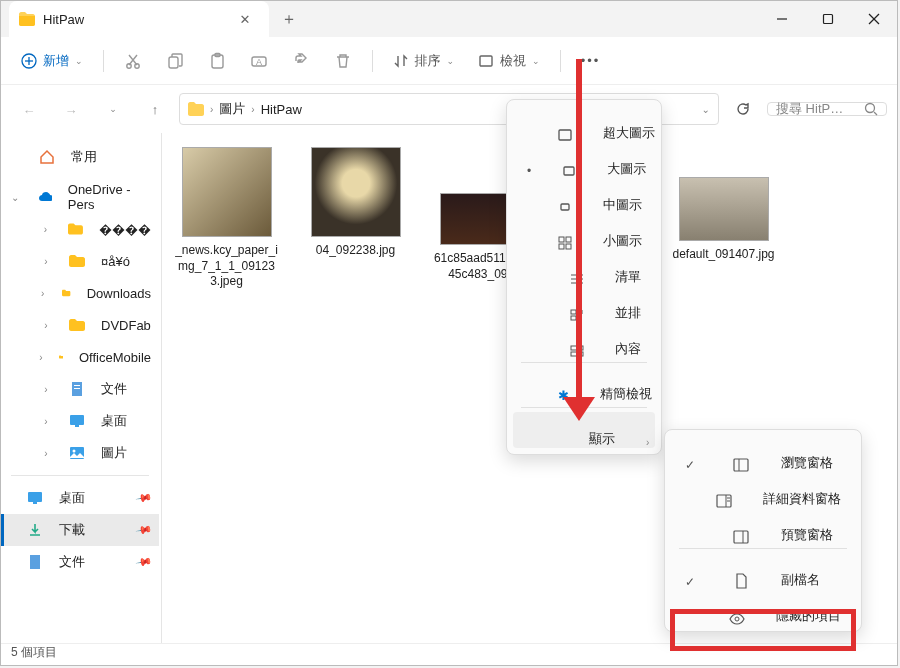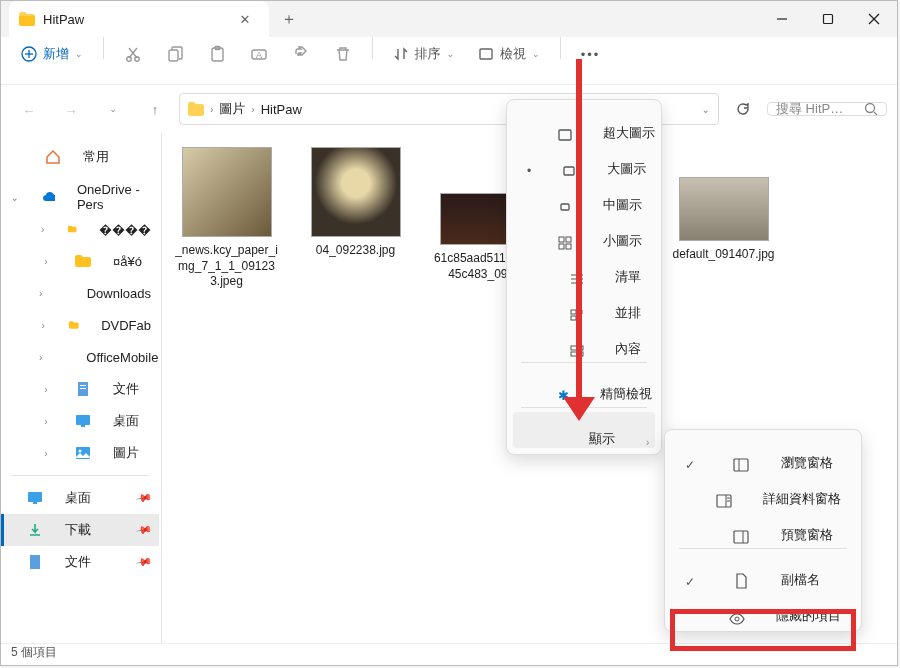--- a/index.html
+++ b/index.html
@@ -6,37 +6,37 @@
 body{width:900px;height:668px;background:#f3f3f3;overflow:hidden;position:relative;font-size:13px;color:#222}
 .window{width:898px;height:666px;background:#fff;border:1px solid #bbb;position:relative;overflow:hidden}
 .titlebar{height:36px;display:flex;align-items:center;background:#f3f3f3}
 .tab{display:flex;align-items:center;background:#fff;height:36px;padding:0 12px 0 10px;border-radius:8px 8px 0 0;margin-left:8px;gap:8px;width:260px;position:relative}
 .folder-icon{width:16px;height:14px}
 .tab-title{flex:1;font-size:13px;color:#222}
 .tab-close{color:#666;width:24px;height:24px;display:flex;align-items:center;justify-content:center;border-radius:4px}
 .tab-new{color:#666;width:32px;height:32px;display:flex;align-items:center;justify-content:center;margin-left:4px;font-size:16px}
 .win-ctrls{margin-left:auto;display:flex}
 .win-btn{width:46px;height:36px;display:flex;align-items:center;justify-content:center;color:#222}
-.toolbar{height:48px;display:flex;align-items:flex-start;padding:0 12px;gap:8px;background:#fff;border-bottom:1px solid #eee}
+.toolbar{height:48px;display:flex;align-items:center;padding:0 12px;gap:8px;background:#fff;border-bottom:1px solid #eee}
 .tb-btn{height:34px;padding:0 8px;display:flex;align-items:center;gap:6px;color:#555;border-radius:4px}
 .tb-btn.new{color:#0067c0}
 .tb-sep{width:1px;height:22px;background:#ddd;margin:0 4px}
 .chev-sm{font-size:9px;color:#888}
 .navbar{height:48px;display:flex;align-items:center;padding:0 10px;gap:6px;background:#fff}
 .nav-btn{width:36px;height:36px;display:flex;align-items:center;justify-content:center;color:#666;border-radius:4px}
 .nav-btn.dis{color:#bbb}
 .addr{flex:1;height:32px;border:1px solid #ddd;border-radius:4px;display:flex;align-items:center;padding:0 8px;gap:6px;background:#fff}
 .addr .crumb{color:#222}
 .addr .sep{color:#888;font-size:10px}
 .addr-chev{margin-left:auto;color:#888;font-size:10px}
 .refresh{width:36px}
 .search{width:120px;height:14px;border:1px solid #ddd;border-radius:4px;display:flex;align-items:center;padding:0 8px;color:#888;gap:6px}
 .body{display:flex;height:calc(100% - 36px - 48px - 48px - 22px);background:#fff}
 .sidebar{width:158px;overflow:hidden;padding:8px 0}
-.side-item{display:flex;align-items:center;height:32px;padding:0 8px;gap:22px;color:#222}
+.side-item{display:flex;align-items:center;height:32px;padding:0 8px;gap:16px;color:#222}
 .side-item .exp{width:14px;text-align:center;color:#888;font-size:10px}
 .side-item.sub{padding-left:26px}
 .side-item.sub2{padding-left:38px}
 .side-item.sel{background:#eaeaea;border-left:3px solid #0067c0;padding-left:23px}
 .pin{margin-left:auto;color:#888;font-size:11px;transform:rotate(35deg)}
 .divider{height:1px;background:#e5e5e5;margin:6px 10px}
 .vsep{width:5px;background:#fff;position:relative;display:flex;justify-content:center}
 .vsep::before{content:"";width:1px;height:100%;background:#e5e5e5}
 .content{flex:1;padding:14px 10px;display:flex;align-items:flex-start;gap:24px;flex-wrap:wrap}
 .thumb{width:105px;display:flex;flex-direction:column;align-items:center;gap:6px}

